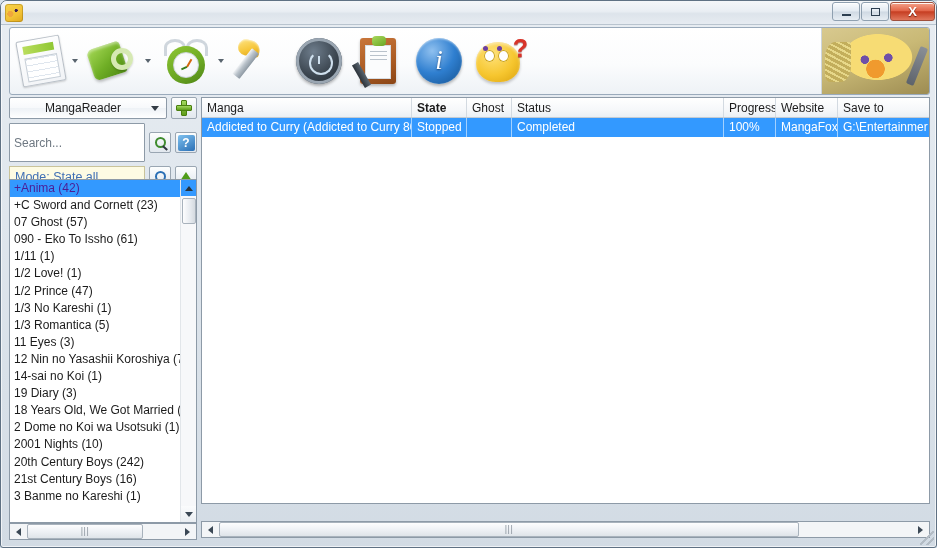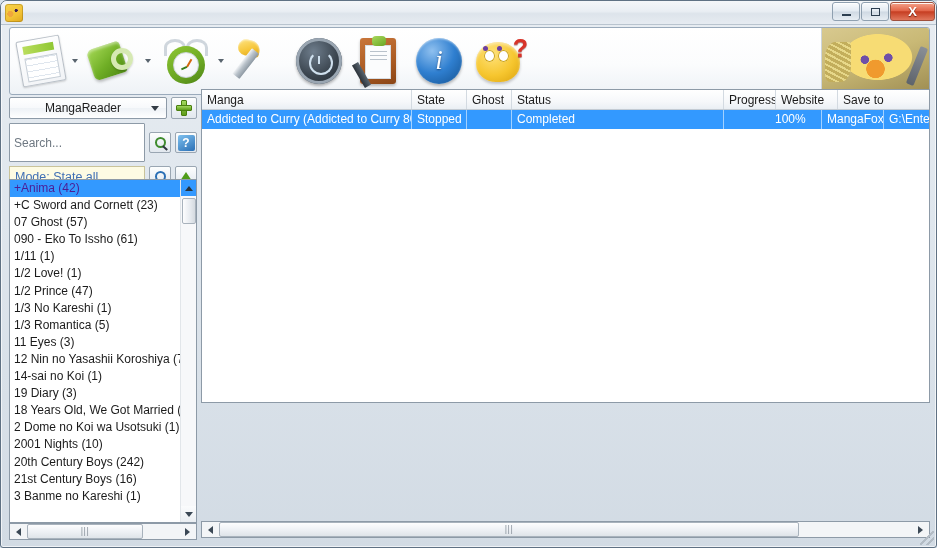--- a/index.html
+++ b/index.html
@@ -363,21 +363,21 @@
   .hthumb {
     height: 15px;
     background: linear-gradient(180deg,#fdfdfe,#edf0f4 55%,#dfe4e9);
     border: 1px solid #a8b2bc; border-radius: 2px;
     display: flex; align-items: center; justify-content: center;
   }
   .grip { color: #8b949d; font-size: 9px; letter-spacing: .5px; line-height: 1; }
 
   
   #main-panel {
-    position: absolute; left: 200px; top: 88px; width: 729px; height: 314px;
+    position: absolute; left: 200px; top: 96px; width: 729px; height: 407px;
     border: 1px solid #8d9aa7; background: #fff; overflow: hidden;
   }
   #table-head {
     display: flex; height: 20px;
     background: linear-gradient(180deg,#ffffff 0%,#f6f8fa 60%,#eaeff4 100%);
     border-bottom: 1px solid #c3cbd3;
   }
   .th {
     font-size: 12px; color: #1b1b1b; line-height: 20px;
     padding-left: 5px; border-right: 1px solid #d3dae1;
@@ -574,34 +574,34 @@
       <div style="flex:1"></div>
       <div class="hs-arrow right">
           <i></i>
         </div>
     </div>
   </div>
 
   <div id="main-panel">
     <div id="table-head">
         <div class="th" style="width: 210px;">Manga</div>
-        <div class="th" style="width: 55px;">State</div>
+        <div class="th" style="width: 55px; font-weight: bold;">State</div>
         <div class="th" style="width: 45px;">Ghost</div>
         <div class="th" style="width: 212px;">Status</div>
         <div class="th" style="width: 52px;">Progress</div>
         <div class="th" style="width: 62px;">Website</div>
         <div class="th" style="width: 92px;">Save to</div>
       </div>
     <div id="table-body">
         <div class="tr sel">
           <div class="td" style="width: 210px;">Addicted to Curry (Addicted to Curry 80: ...</div>
           <div class="td" style="width: 55px;">Stopped</div>
           <div class="td" style="width: 45px;"></div>
           <div class="td" style="width: 212px;">Completed</div>
-          <div class="td" style="width: 52px; margin-left: 46px;">100%</div>
+          <div class="td" style="width: 52px;">100%</div>
           <div class="td" style="width: 62px;">MangaFox</div>
           <div class="td" style="width: 92px;">G:\Entertainmer</div>
         </div>
       </div>
   </div>
 
   <div class="hscroll" style="left:200px; bottom:9px; width:729px;">
     <div class="hs-arrow left">
         <i></i>
       </div>

